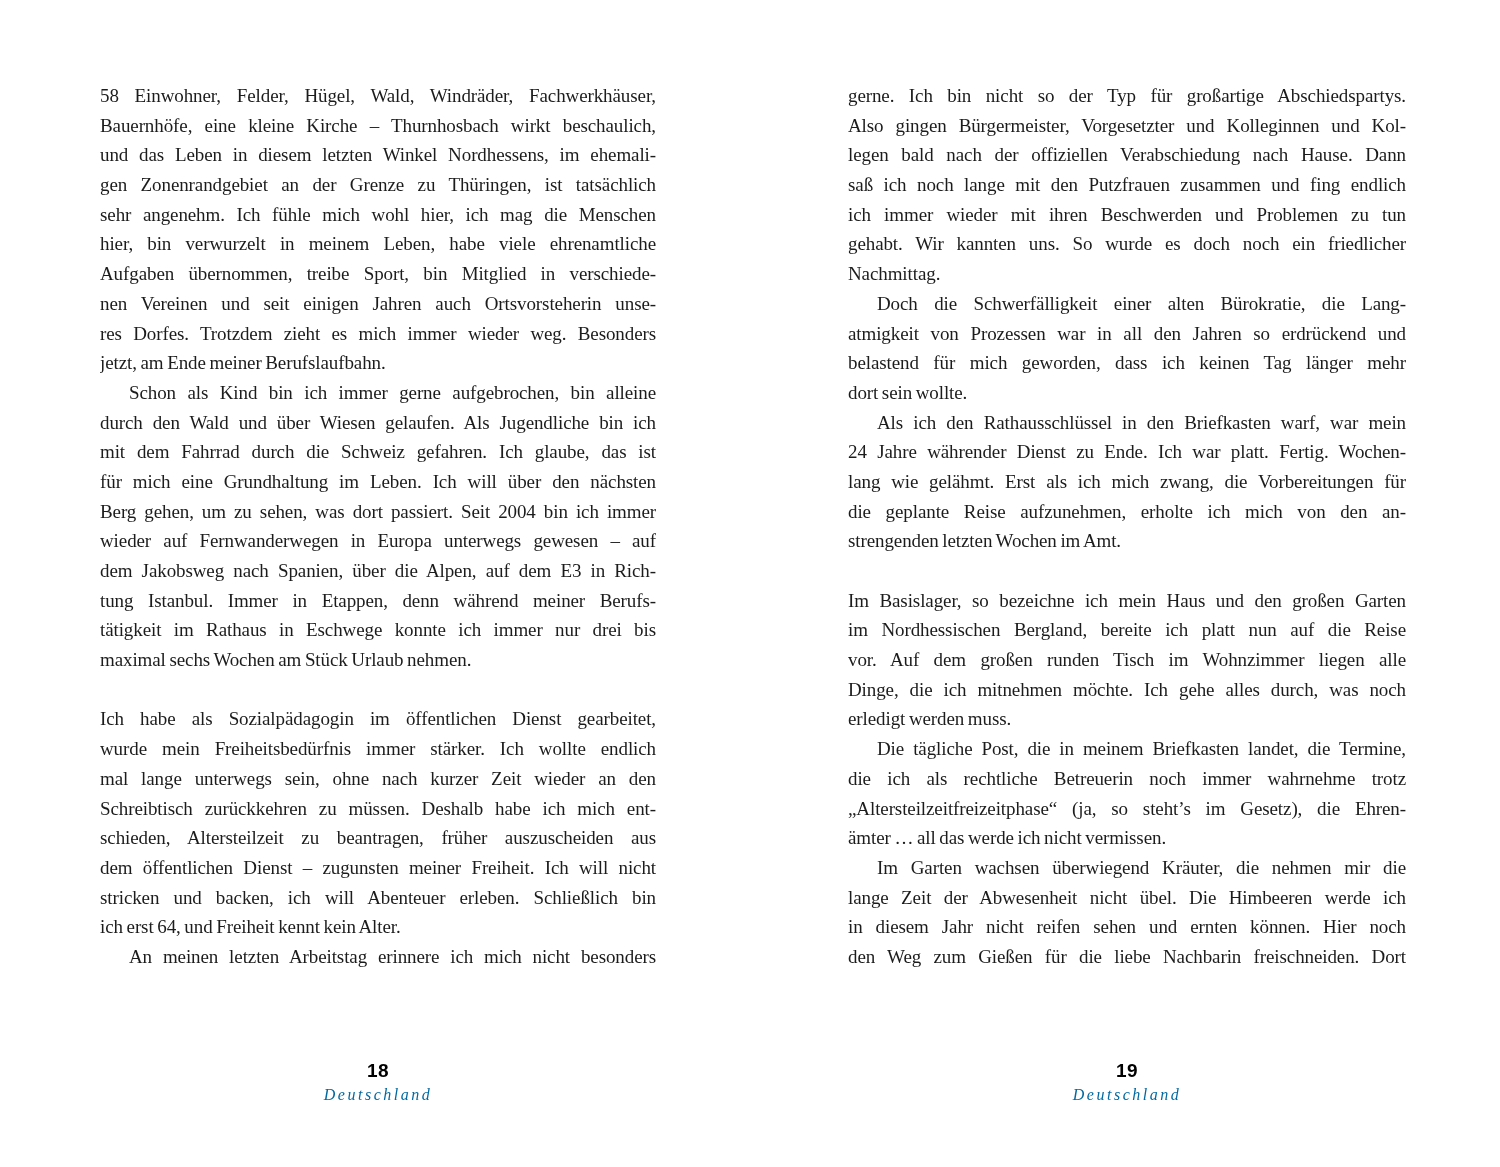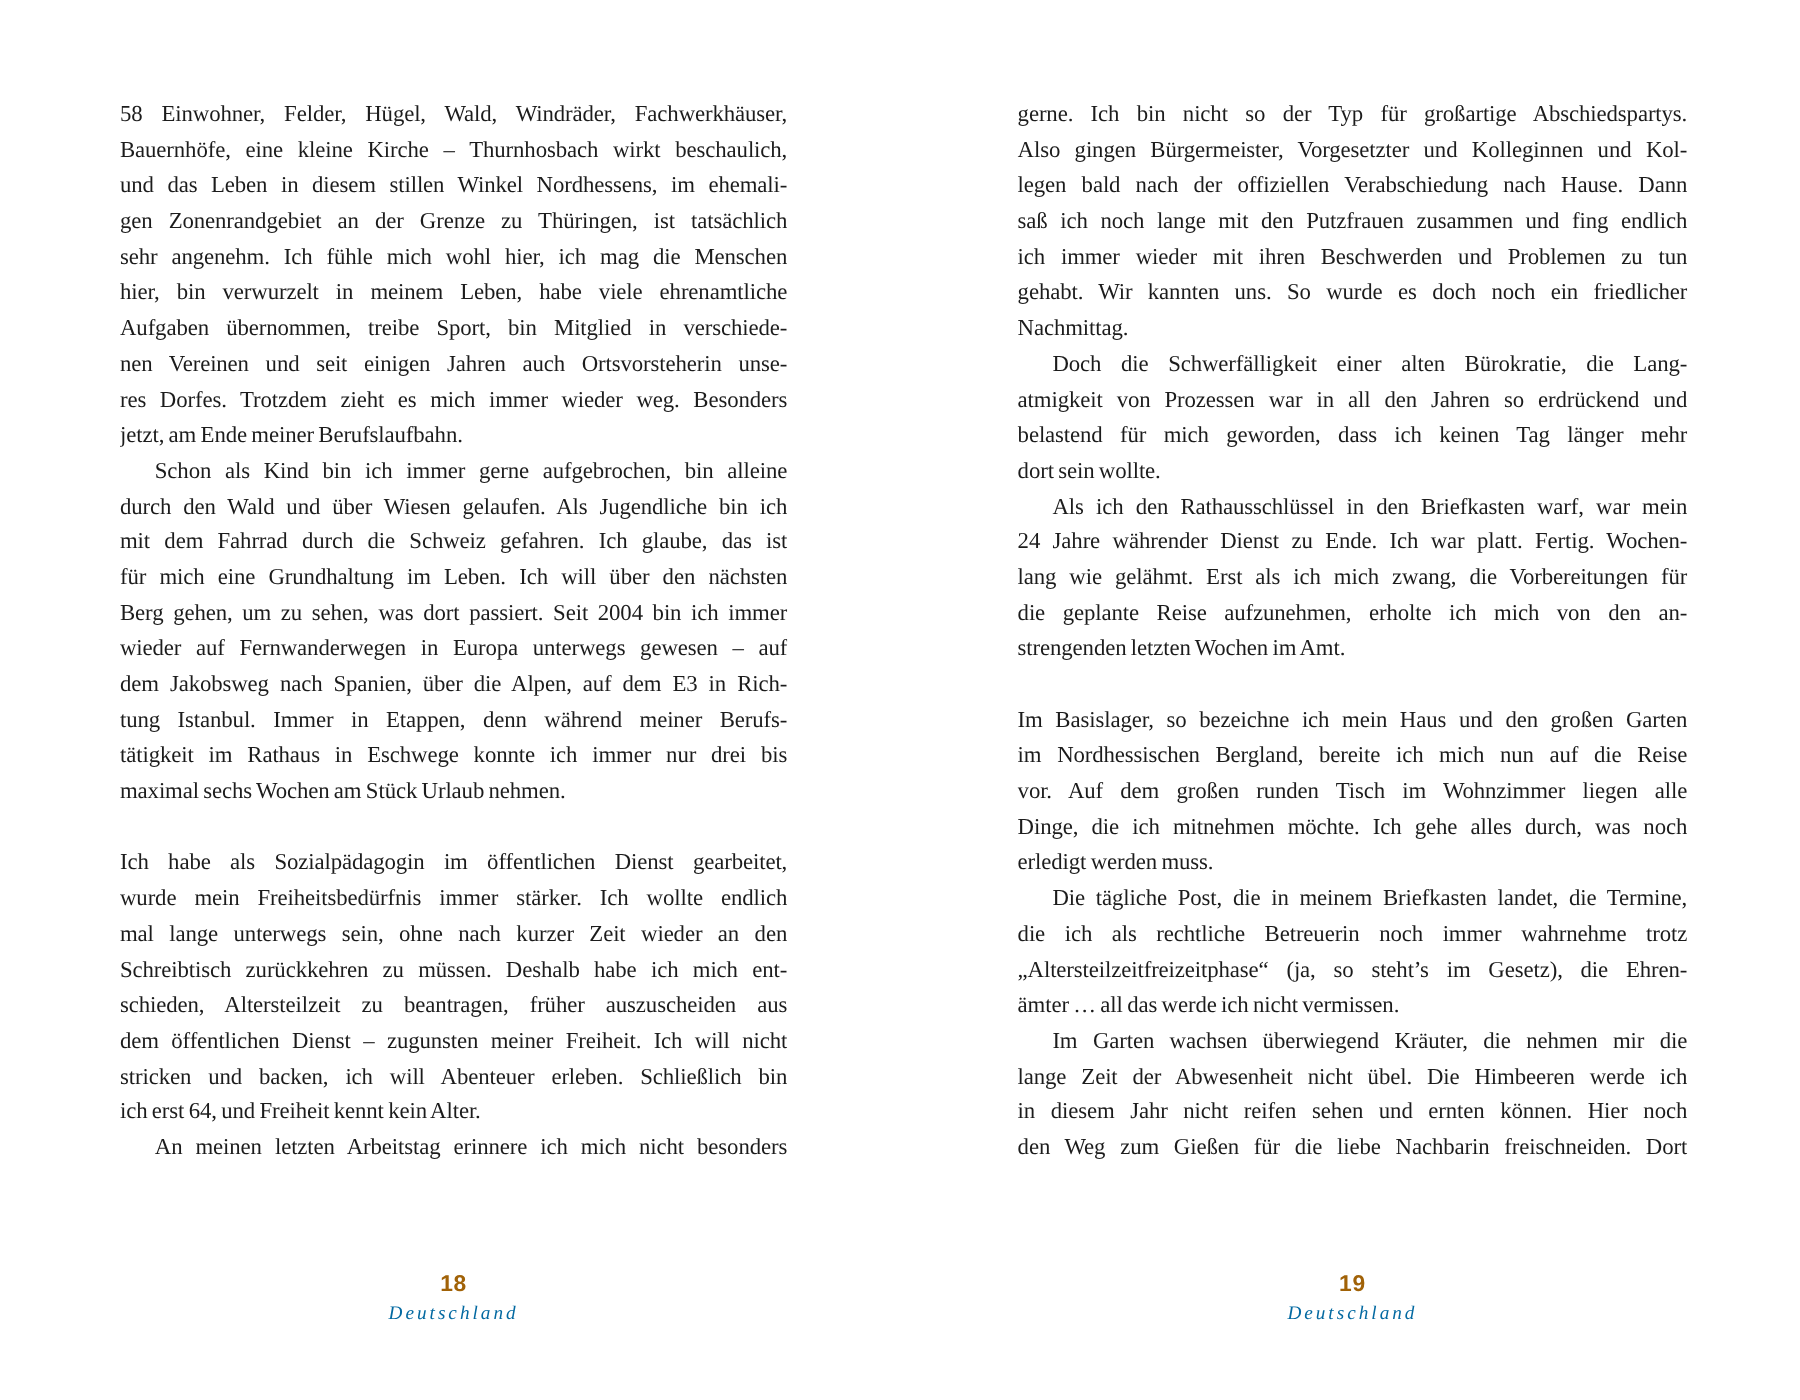--- a/index.html
+++ b/index.html
@@ -56,39 +56,39 @@
     text-align: center;
   }
   .page.left  .footer { left: 100px; width: 556px; }
   .page.right .footer { left: 98px;  width: 558px; }
 
   .page-number {
     font-family: "Liberation Sans", sans-serif;
     font-weight: 700;
     font-size: 19px;
     letter-spacing: 0.5px;
-    color: #a16207;
+    color: #000000;
   }
   .running-title {
     margin-top: 4px;
     font-family: "Liberation Serif", serif;
     font-style: italic;
     font-size: 16px;
     letter-spacing: 2.5px;
     color: #0369a1;
   }
 </style>
 </head>
 <body>
 
 <div class="page left">
   <div class="textblock">
       <div class="line">58 Einwohner, Felder, Hügel, Wald, Windräder, Fachwerkhäuser,</div>
       <div class="line">Bauernhöfe, eine kleine Kirche – Thurnhosbach wirkt beschaulich,</div>
-      <div class="line">und das Leben in diesem stillen Winkel Nordhessens, im ehemali-</div>
+      <div class="line">und das Leben in diesem letzten Winkel Nordhessens, im ehemali-</div>
       <div class="line">gen Zonenrandgebiet an der Grenze zu Thüringen, ist tatsächlich</div>
       <div class="line">sehr angenehm. Ich fühle mich wohl hier, ich mag die Menschen</div>
       <div class="line">hier, bin verwurzelt in meinem Leben, habe viele ehrenamtliche</div>
       <div class="line">Aufgaben übernommen, treibe Sport, bin Mitglied in verschiede-</div>
       <div class="line">nen Vereinen und seit einigen Jahren auch Ortsvorsteherin unse-</div>
       <div class="line">res Dorfes. Trotzdem zieht es mich immer wieder weg. Besonders</div>
       <div class="line last">jetzt, am Ende meiner Berufslaufbahn.</div>
       <div class="line indent">Schon als Kind bin ich immer gerne aufgebrochen, bin alleine</div>
       <div class="line">durch den Wald und über Wiesen gelaufen. Als Jugendliche bin ich</div>
       <div class="line">mit dem Fahrrad durch die Schweiz gefahren. Ich glaube, das ist</div>
@@ -129,21 +129,21 @@
       <div class="line">atmigkeit von Prozessen war in all den Jahren so erdrückend und</div>
       <div class="line">belastend für mich geworden, dass ich keinen Tag länger mehr</div>
       <div class="line last">dort sein wollte.</div>
       <div class="line indent">Als ich den Rathausschlüssel in den Briefkasten warf, war mein</div>
       <div class="line">24 Jahre währender Dienst zu Ende. Ich war platt. Fertig. Wochen-</div>
       <div class="line">lang wie gelähmt. Erst als ich mich zwang, die Vorbereitungen für</div>
       <div class="line">die geplante Reise aufzunehmen, erholte ich mich von den an-</div>
       <div class="line last">strengenden letzten Wochen im Amt.</div>
       <div class="line spacer"></div>
       <div class="line">Im Basislager, so bezeichne ich mein Haus und den großen Garten</div>
-      <div class="line">im Nordhessischen Bergland, bereite ich mich nun auf die Reise</div>
+      <div class="line">im Nordhessischen Bergland, bereite ich platt nun auf die Reise</div>
       <div class="line">vor. Auf dem großen runden Tisch im Wohnzimmer liegen alle</div>
       <div class="line">Dinge, die ich mitnehmen möchte. Ich gehe alles durch, was noch</div>
       <div class="line last">erledigt werden muss.</div>
       <div class="line indent">Die tägliche Post, die in meinem Briefkasten landet, die Termine,</div>
       <div class="line">die ich als rechtliche Betreuerin noch immer wahrnehme trotz</div>
       <div class="line">„Altersteilzeitfreizeitphase“ (ja, so steht’s im Gesetz), die Ehren-</div>
       <div class="line last">ämter … all das werde ich nicht vermissen.</div>
       <div class="line indent">Im Garten wachsen überwiegend Kräuter, die nehmen mir die</div>
       <div class="line">lange Zeit der Abwesenheit nicht übel. Die Himbeeren werde ich</div>
       <div class="line">in diesem Jahr nicht reifen sehen und ernten können. Hier noch</div>

